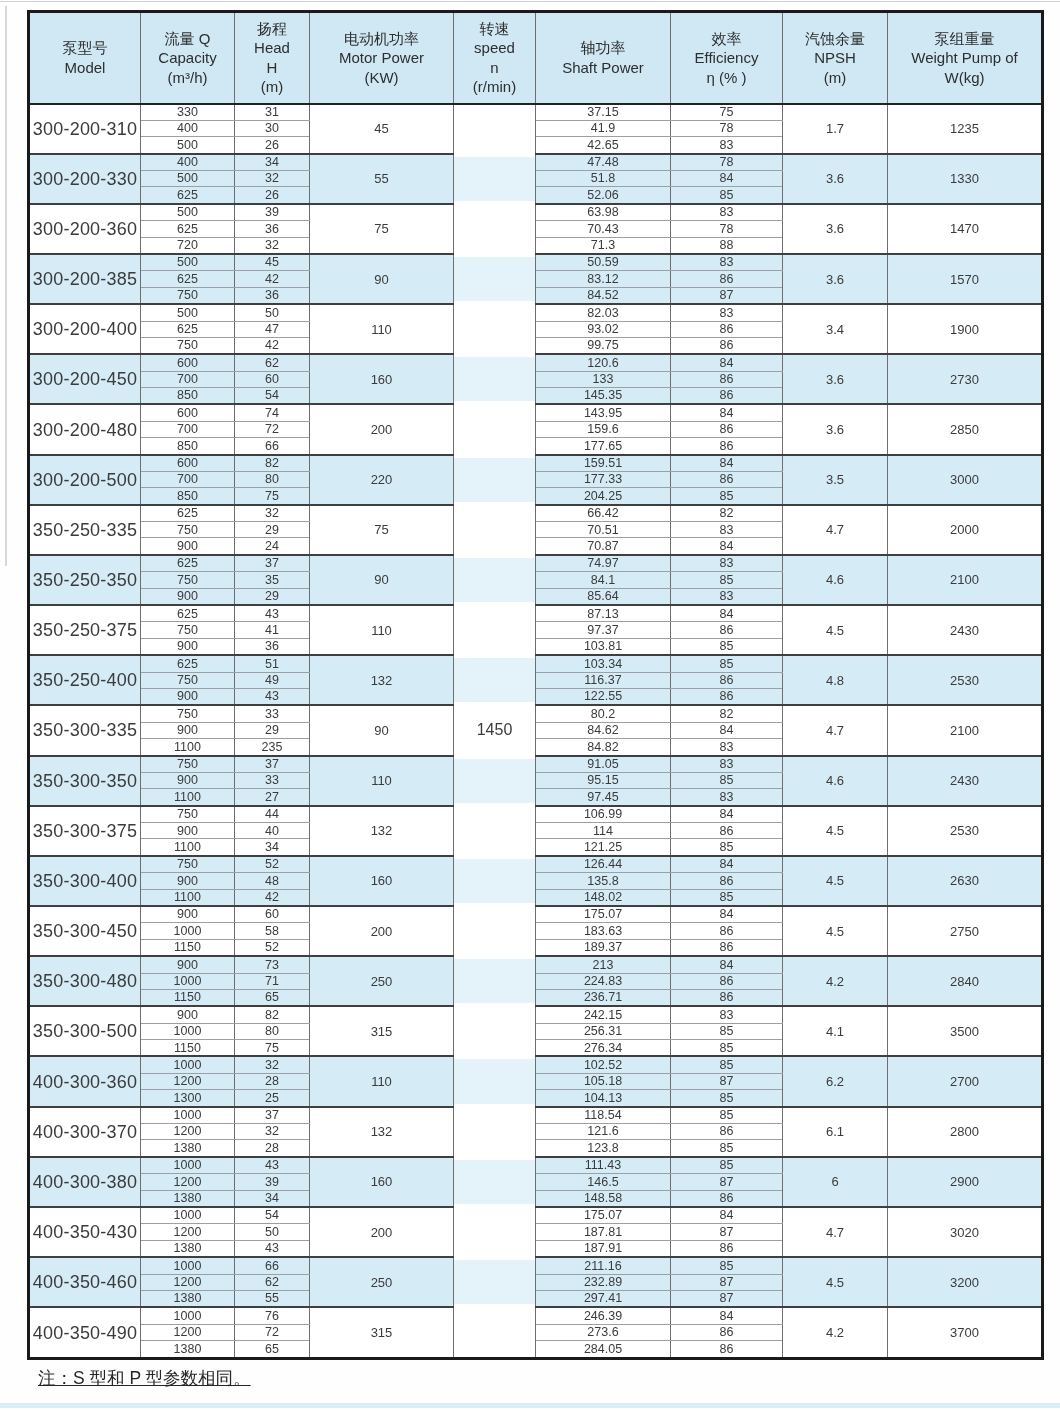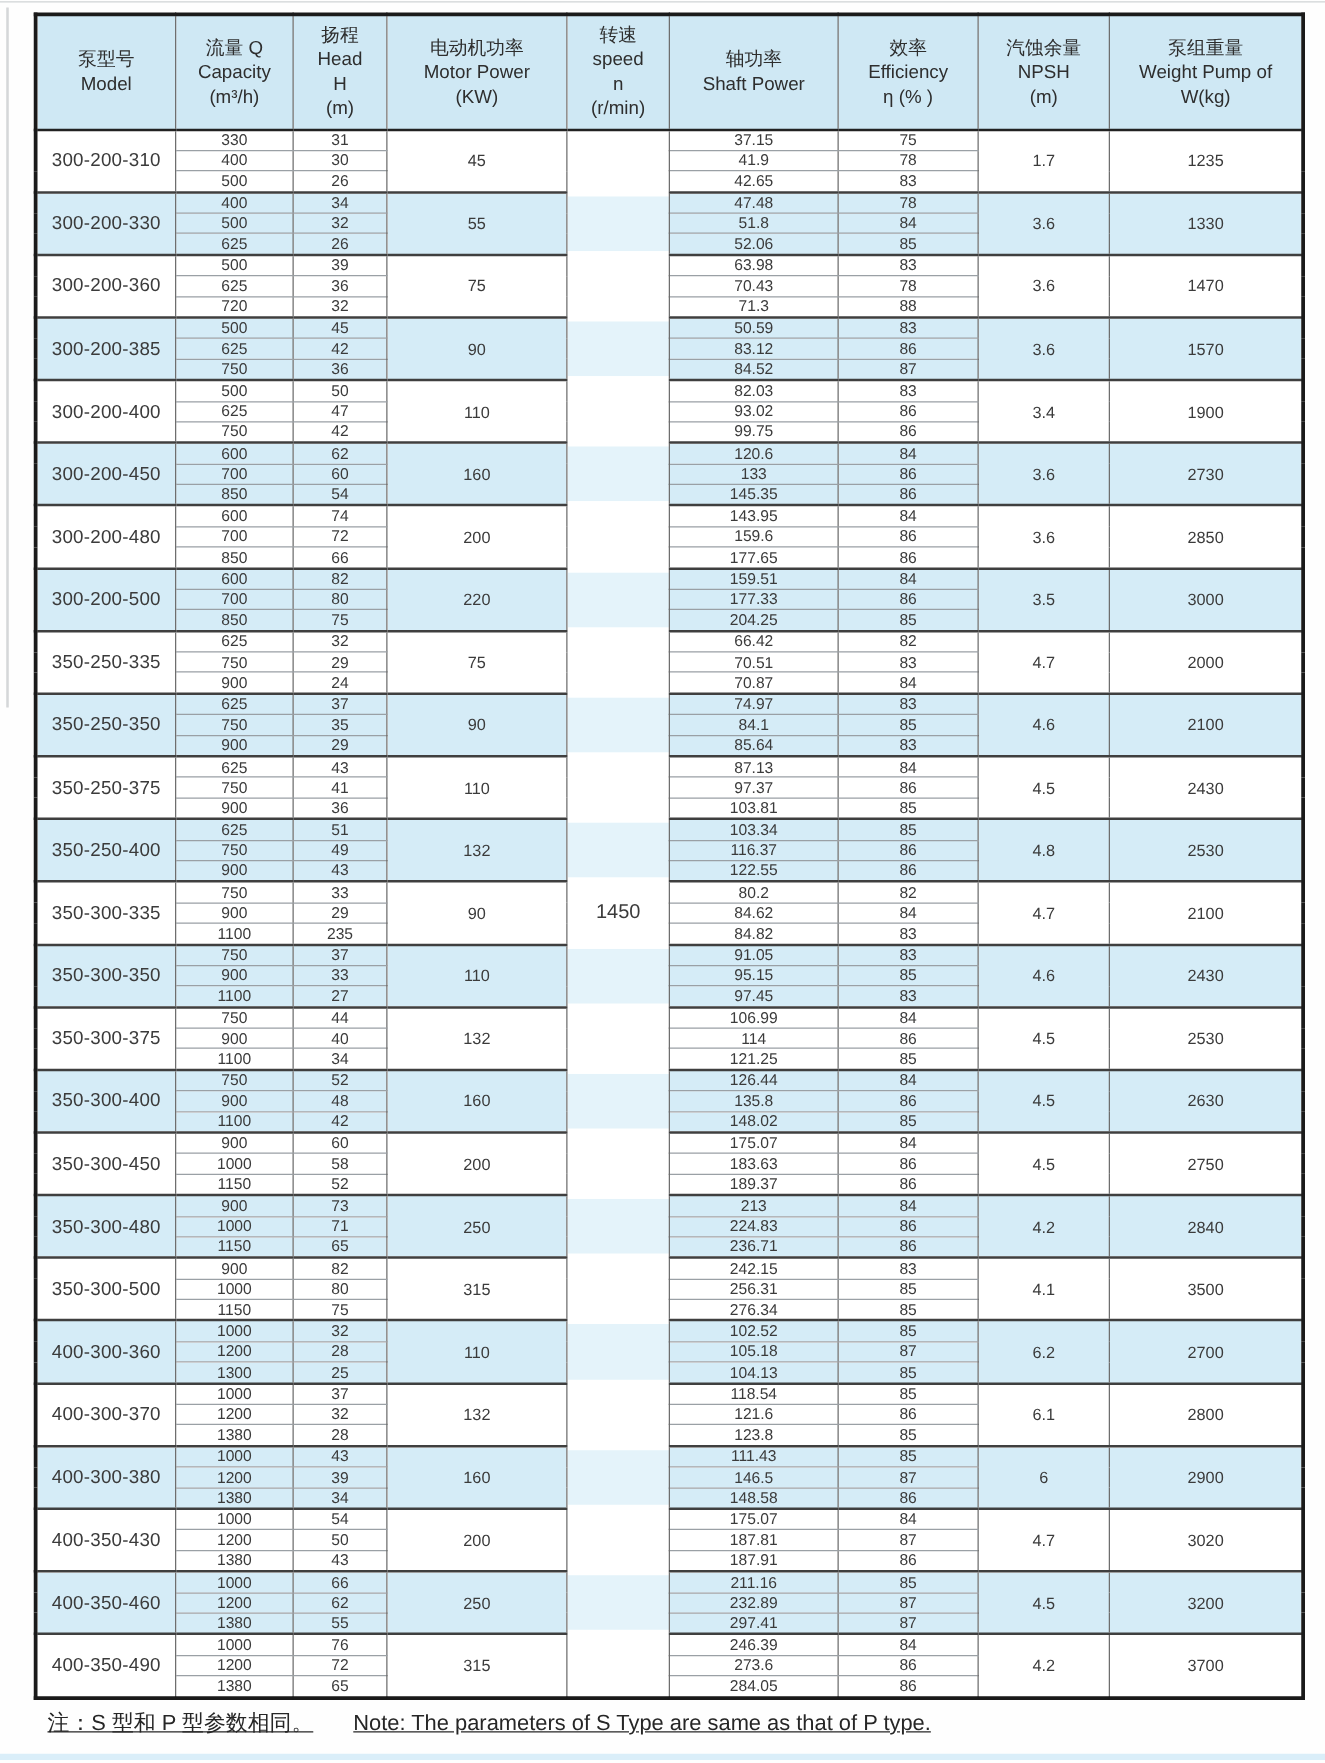--- a/index.html
+++ b/index.html
@@ -31,21 +31,21 @@
     font-size:15px;line-height:1.3;color:#2e2e2e;
   }
   tbody td{
     border-left:1px solid var(--vLine);
     border-right:1px solid var(--vLine);
     border-top:1px solid var(--subLine);
     border-bottom:1px solid var(--subLine);
     font-size:12.5px;line-height:1;color:var(--ink);
   }
   tbody tr.group-start td{border-top:2px solid var(--groupLine);}
-  tbody td.model{font-size:15px;letter-spacing:.2px;margin-top:16px;}
+  tbody td.model{font-size:18px;letter-spacing:.2px;margin-top:16px;}
   tbody td.merged{font-size:13px;}
   tbody td.speed{border-top:none;border-bottom:none;font-size:16px;}
   tbody tr.group-start td.speed{border-top:none;}
   tbody tr.striped td{background:var(--stripe);}
   tbody tr.striped td.speed{
     background:linear-gradient(to bottom,
       #fff 0,#fff 3px,
       var(--speedStripe) 3px,var(--speedStripe) calc(100% - 3px),
       #fff calc(100% - 3px),#fff 100%);
   }
@@ -703,17 +703,16 @@
           <td>1380</td>
           <td>65</td>
           <td>284.05</td>
           <td>86</td>
         </tr>
       </tbody>
   </table>
 
   <div class="footer-note">
     <span>注：S 型和 P 型参数相同。</span>
-    <span>Note: The parameters of S Type are same as that of P type.</span>
   </div>
 
   <div class="strip-bottom"></div>
 </div>
 
 </body></html>

